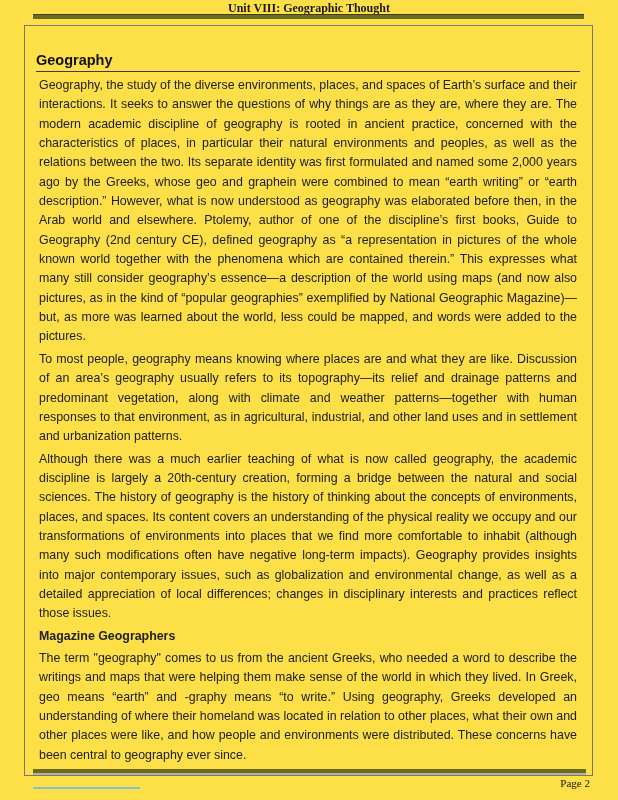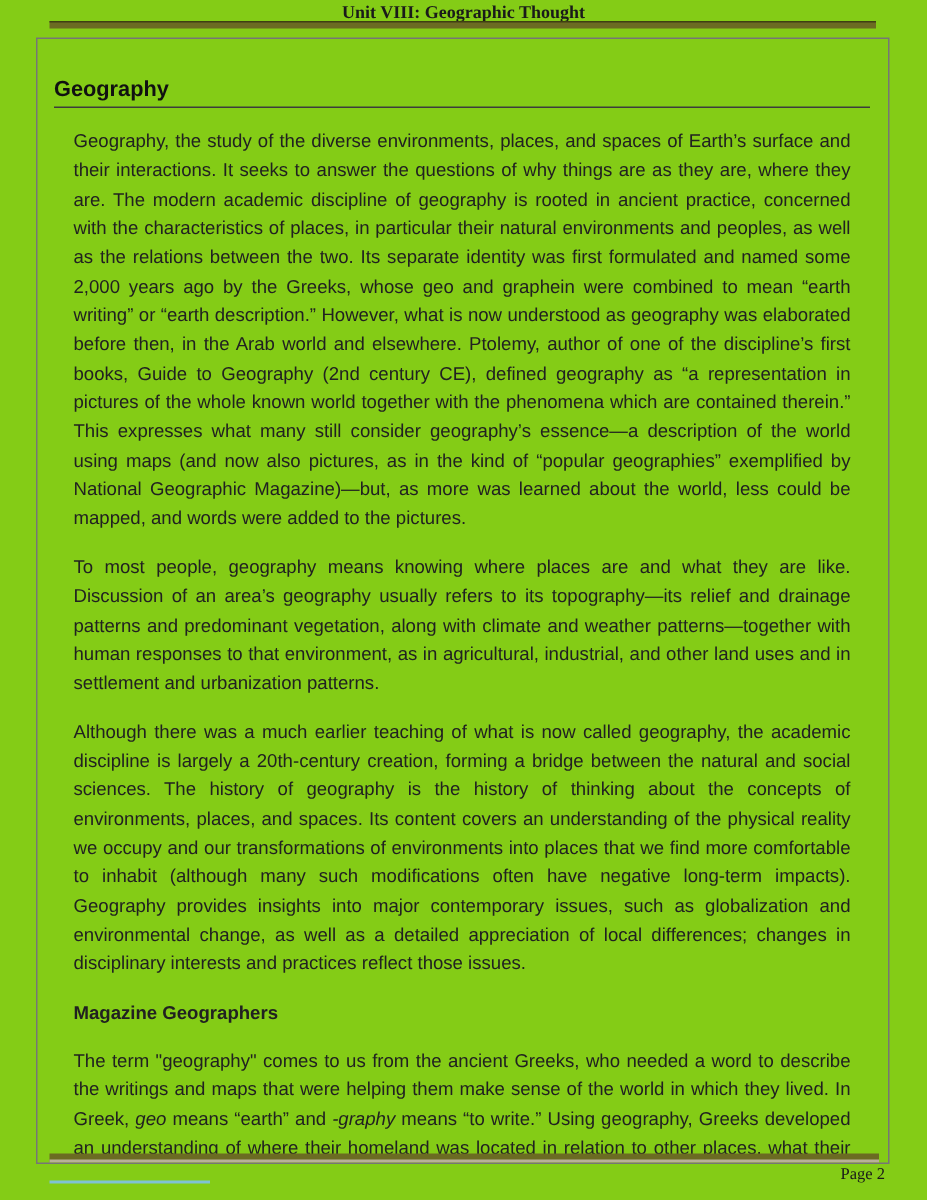--- a/index.html
+++ b/index.html
@@ -7,21 +7,21 @@
     --accent_olive_dark:#3f3f12;
     --accent_tan:#b9b198;
     --accent_blue:#7fc2d4;
     --border_gray:#767676;
     --text_color:#212121;
   }
   html,body{margin:0;padding:0;}
   .page{
     position:relative;
     width:618px;height:800px;
-    background:#84cc16;
+    background:#fde047;
     font-family:"Liberation Sans", sans-serif;
     color:var(--text_color);
     overflow:hidden;
   }
   .header-title{
     position:absolute;top:1px;left:0;width:618px;
     text-align:center;
     font-family:"Liberation Serif", serif;
     font-weight:bold;
     font-size:12px;
@@ -45,23 +45,23 @@
     font-size:14.5px;
     font-weight:bold;
     color:#111;
   }
   .title-rule{
     border-bottom:1px solid #3c3c3c;
     margin:3px 0 4px 0;
     height:0;
   }
   .body-text{font-size:12.4px;line-height:19.35px;}
-  .para{margin:13px;text-align:justify;}
+  .para{margin:3px;text-align:justify;}
   .para.heading{font-weight:bold;text-align:left;}
-  .italic{font-style:italic;}
+  .italic{}
   .footer-rule{
     position:absolute;left:33px;top:769px;width:553px;height:4px;
     background:var(--accent_olive);
     border-bottom:2px solid var(--accent_tan);
   }
   .page-number{
     position:absolute;top:777px;right:28px;
     font-family:"Liberation Serif", serif;
     font-size:11px;
     color:#1a1a1a;

